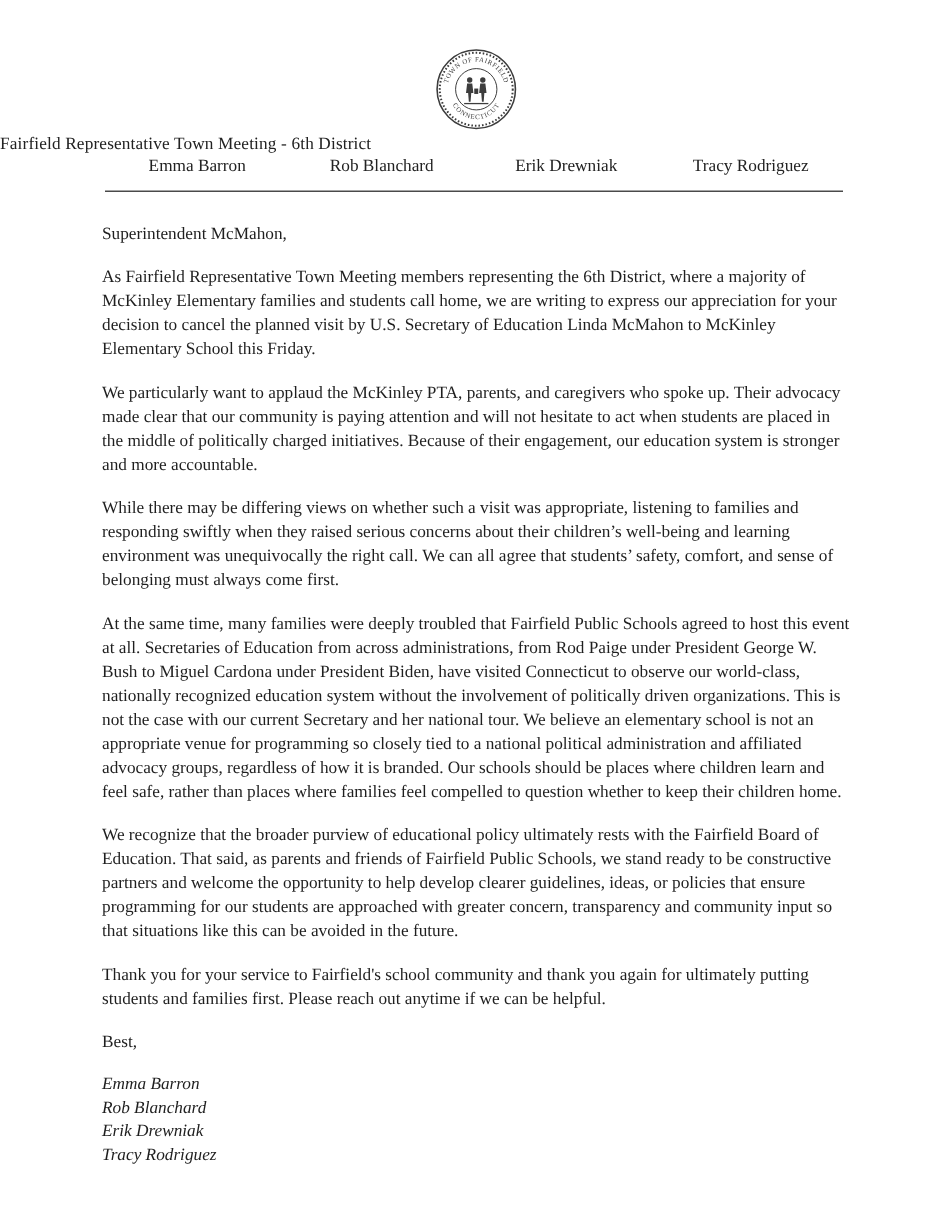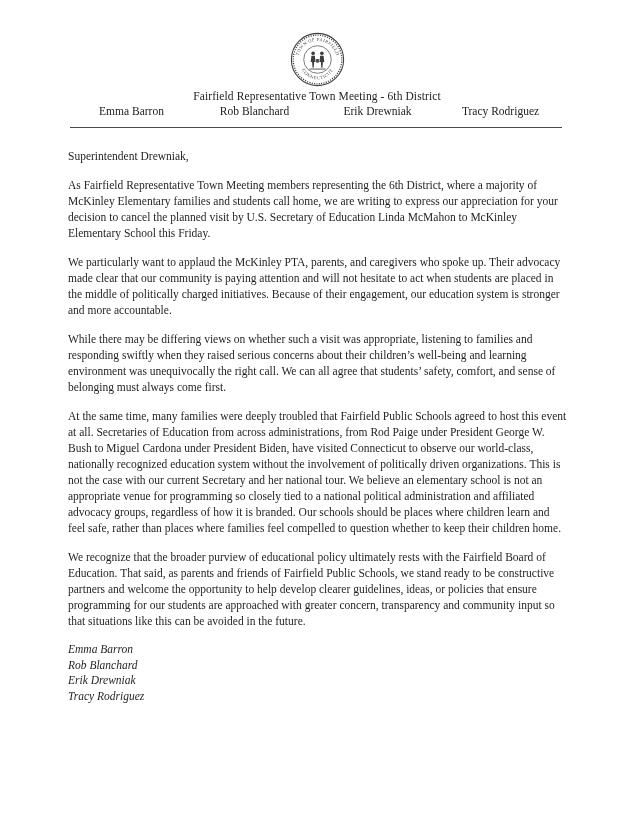--- a/index.html
+++ b/index.html
@@ -11,21 +11,20 @@
     overflow: hidden;
     position: relative;
   }
   .page { position: relative; width: 634px; height: 818px; background: #fff; }
 
   .seal-wrap { margin-top: 31px; display: flex; justify-content: center; }
   .seal-wrap svg { display: block; }
 
   .title {
     margin-top: 2px;
-    text-align: center;
     font-size: 11.5px;
     letter-spacing: 0.1px;
     color: #222;
   }
 
   .members {
     margin: 3px auto 0 70px;
     width: 492px;
     display: grid;
     grid-template-columns: repeat(4, 1fr);
@@ -89,26 +88,28 @@
   <div class="members">
     <span>Emma Barron</span>
     <span>Rob Blanchard</span>
     <span>Erik Drewniak</span>
     <span>Tracy Rodriguez</span>
   </div>
 
   <hr class="divider">
 
   <div class="letter-body">
-    <p class="salutation">Superintendent Drewniak,</p>
+    <p class="salutation">Superintendent McMahon,</p>
     <p>As Fairfield Representative Town Meeting members representing the 6th District, where a majority of McKinley Elementary families and students call home, we are writing to express our appreciation for your decision to cancel the planned visit by U.S. Secretary of Education Linda McMahon to McKinley Elementary School this Friday.</p>
     <p>We particularly want to applaud the McKinley PTA, parents, and caregivers who spoke up. Their advocacy made clear that our community is paying attention and will not hesitate to act when students are placed in the middle of politically charged initiatives. Because of their engagement, our education system is stronger and more accountable.</p>
     <p>While there may be differing views on whether such a visit was appropriate, listening to families and responding swiftly when they raised serious concerns about their children’s well-being and learning environment was unequivocally the right call. We can all agree that students’ safety, comfort, and sense of belonging must always come first.</p>
     <p>At the same time, many families were deeply troubled that Fairfield Public Schools agreed to host this event at all. Secretaries of Education from across administrations, from Rod Paige under President George W. Bush to Miguel Cardona under President Biden, have visited Connecticut to observe our world-class, nationally recognized education system without the involvement of politically driven organizations. This is not the case with our current Secretary and her national tour. We believe an elementary school is not an appropriate venue for programming so closely tied to a national political administration and affiliated advocacy groups, regardless of how it is branded. Our schools should be places where children learn and feel safe, rather than places where families feel compelled to question whether to keep their children home.</p>
     <p>We recognize that the broader purview of educational policy ultimately rests with the Fairfield Board of Education. That said, as parents and friends of Fairfield Public Schools, we stand ready to be constructive partners and welcome the opportunity to help develop clearer guidelines, ideas, or policies that ensure programming for our students are approached with greater concern, transparency and community input so that situations like this can be avoided in the future.</p>
+    <p>Thank you for your service to Fairfield's school community and thank you again for ultimately putting students and families first. Please reach out anytime if we can be helpful.</p>
+    <p>Best,</p>
     <div class="signatures">
       <p>Emma Barron</p>
       <p>Rob Blanchard</p>
       <p>Erik Drewniak</p>
       <p>Tracy Rodriguez</p>
     </div>
   </div>
 
 </div>
 

